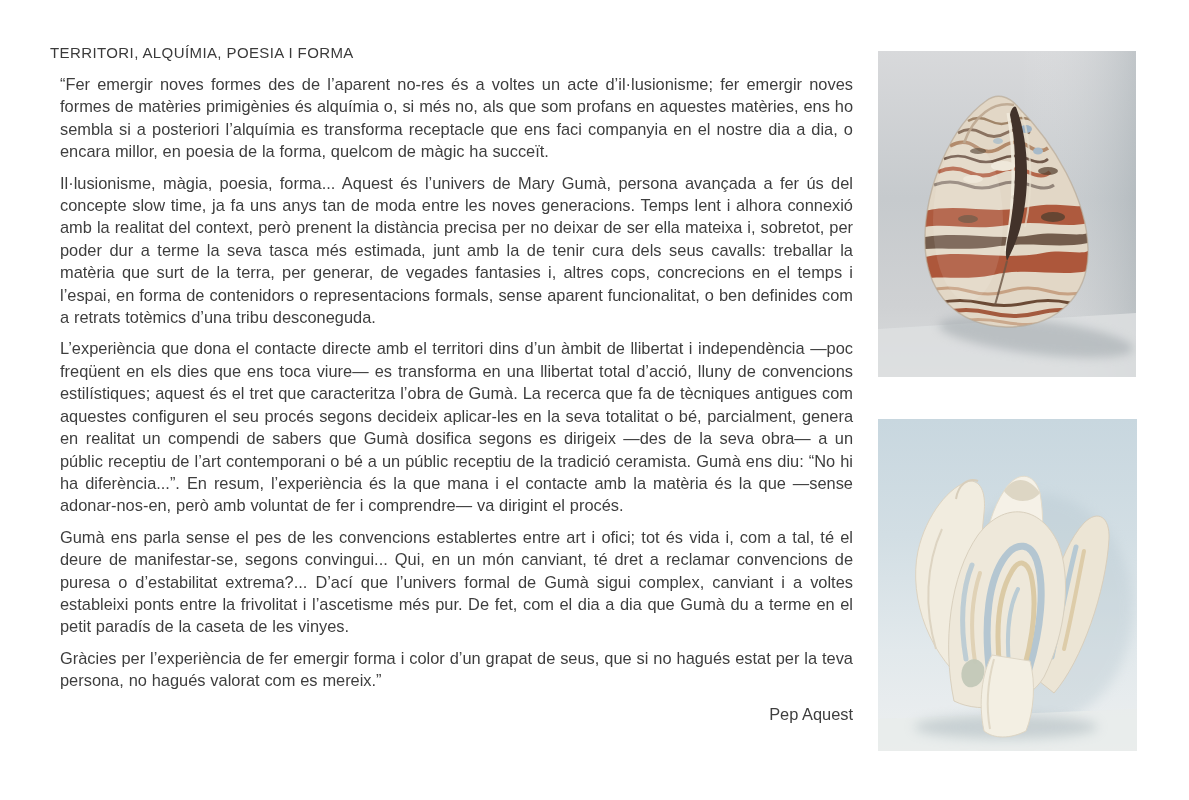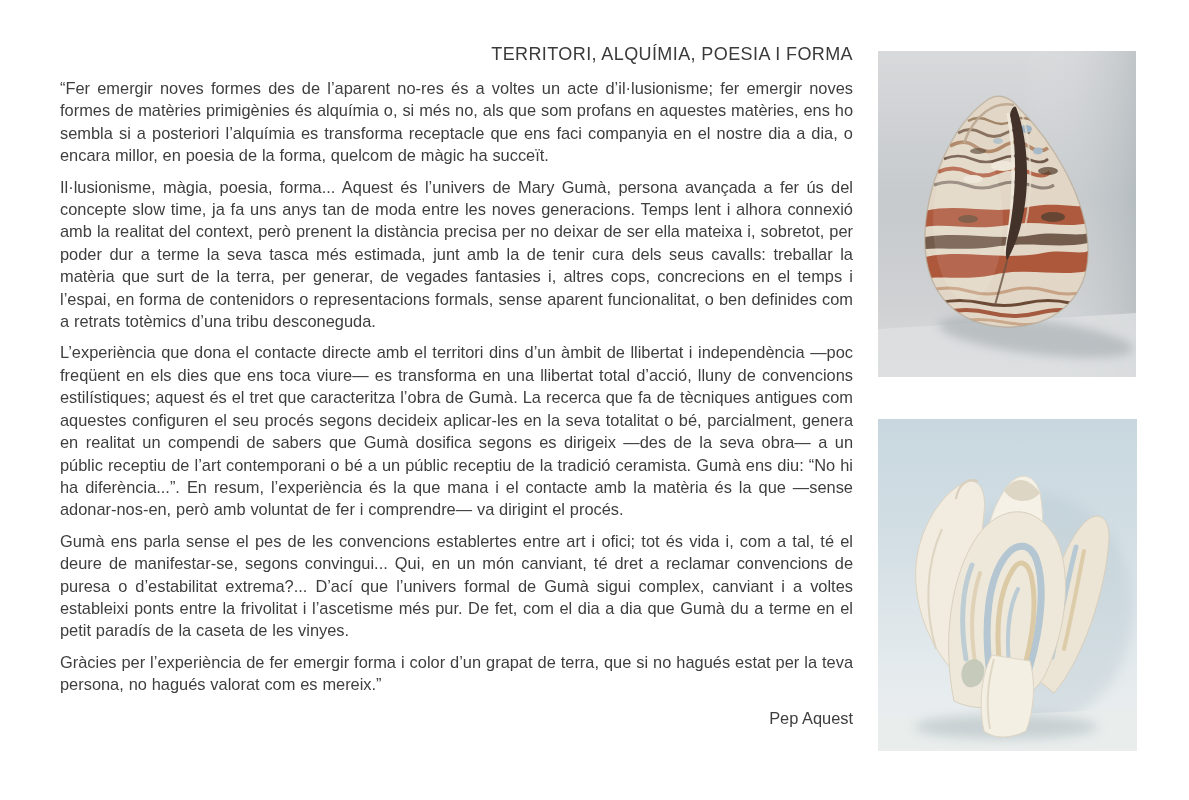--- a/index.html
+++ b/index.html
@@ -4,21 +4,21 @@
 <style>
   html,body{margin:0;padding:0;background:#ffffff;}
   .page{
     position:relative;width:1189px;height:800px;background:#ffffff;overflow:hidden;
     font-family:"Liberation Sans","DejaVu Sans",sans-serif;
   }
   .text-column{
     position:absolute;left:50px;top:44px;width:803px;color:#3e3e3e;
   }
   .doc-title{
-    font-size:18px;font-weight:400;letter-spacing:0.4px;margin:0 0 12px 0;color:#3a3a3a;text-align:right;
+    font-size:15px;font-weight:400;letter-spacing:0.4px;margin:0 0 12px 0;color:#3a3a3a;
   }
   .doc-par{
     font-size:16.4px;line-height:22.4px;text-align:justify;margin:0 0 9px 10px;
     word-spacing:0.3px;color:#3e3e3e;
   }
   .signature{
     font-size:16.4px;text-align:right;margin-top:13px;color:#3e3e3e;
   }
   .figure{position:absolute;margin:0;padding:0;}
   .figure-1{left:878px;top:51px;width:258px;height:326px;}
@@ -29,21 +29,21 @@
 <body>
 
 <div class="page">
 
   <main class="text-column">
     <h1 class="doc-title">TERRITORI, ALQUÍMIA, POESIA I FORMA</h1>
     <p class="doc-par">“Fer emergir noves formes des de l’aparent no-res és a voltes un acte d’il·lusionisme; fer emergir noves formes de matèries primigènies és alquímia o, si més no, als que som profans en aquestes matèries, ens ho sembla si a posteriori l’alquímia es transforma receptacle que ens faci companyia en el nostre dia a dia, o encara millor, en poesia de la forma, quelcom de màgic ha succeït.</p>
     <p class="doc-par">Il·lusionisme, màgia, poesia, forma... Aquest és l’univers de Mary Gumà, persona avançada a fer ús del concepte slow time, ja fa uns anys tan de moda entre les noves generacions. Temps lent i alhora connexió amb la realitat del context, però prenent la distància precisa per no deixar de ser ella mateixa i, sobretot, per poder dur a terme la seva tasca més estimada, junt amb la de tenir cura dels seus cavalls: treballar la matèria que surt de la terra, per generar, de vegades fantasies i, altres cops, concrecions en el temps i l’espai, en forma de contenidors o representacions formals, sense aparent funcionalitat, o ben definides com a retrats totèmics d’una tribu desconeguda.</p>
     <p class="doc-par">L’experiència que dona el contacte directe amb el territori dins d’un àmbit de llibertat i independència —poc freqüent en els dies que ens toca viure— es transforma en una llibertat total d’acció, lluny de convencions estilístiques; aquest és el tret que caracteritza l’obra de Gumà. La recerca que fa de tècniques antigues com aquestes configuren el seu procés segons decideix aplicar-les en la seva totalitat o bé, parcialment, genera en realitat un compendi de sabers que Gumà dosifica segons es dirigeix —des de la seva obra— a un públic receptiu de l’art contemporani o bé a un públic receptiu de la tradició ceramista. Gumà ens diu: “No hi ha diferència...”. En resum, l’experiència és la que mana i el contacte amb la matèria és la que —sense adonar-nos-en, però amb voluntat de fer i comprendre— va dirigint el procés.</p>
     <p class="doc-par">Gumà ens parla sense el pes de les convencions establertes entre art i ofici; tot és vida i, com a tal, té el deure de manifestar-se, segons convingui... Qui, en un món canviant, té dret a reclamar convencions de puresa o d’estabilitat extrema?... D’ací que l’univers formal de Gumà sigui complex, canviant i a voltes estableixi ponts entre la frivolitat i l’ascetisme més pur. De fet, com el dia a dia que Gumà du a terme en el petit paradís de la caseta de les vinyes.</p>
-    <p class="doc-par">Gràcies per l’experiència de fer emergir forma i color d’un grapat de terra, que si no hagués estat per la teva persona, no hagués valorat com es mereix.”</p>
+    <p class="doc-par">Gràcies per l’experiència de fer emergir forma i color d’un grapat de seus, que si no hagués estat per la teva persona, no hagués valorat com es mereix.”</p>
     <div class="signature">Pep Aquest</div>
   </main>
 
   <figure class="figure figure-1">
     <svg viewBox="0 0 258 326" xmlns="http://www.w3.org/2000/svg">
       <defs>
         <linearGradient id="bg1" x1="0" y1="0" x2="0" y2="1">
           <stop offset="0" stop-color="#d8d9db"></stop>
           <stop offset="0.45" stop-color="#c6cacd"></stop>
           <stop offset="0.78" stop-color="#cfd1d3"></stop>

